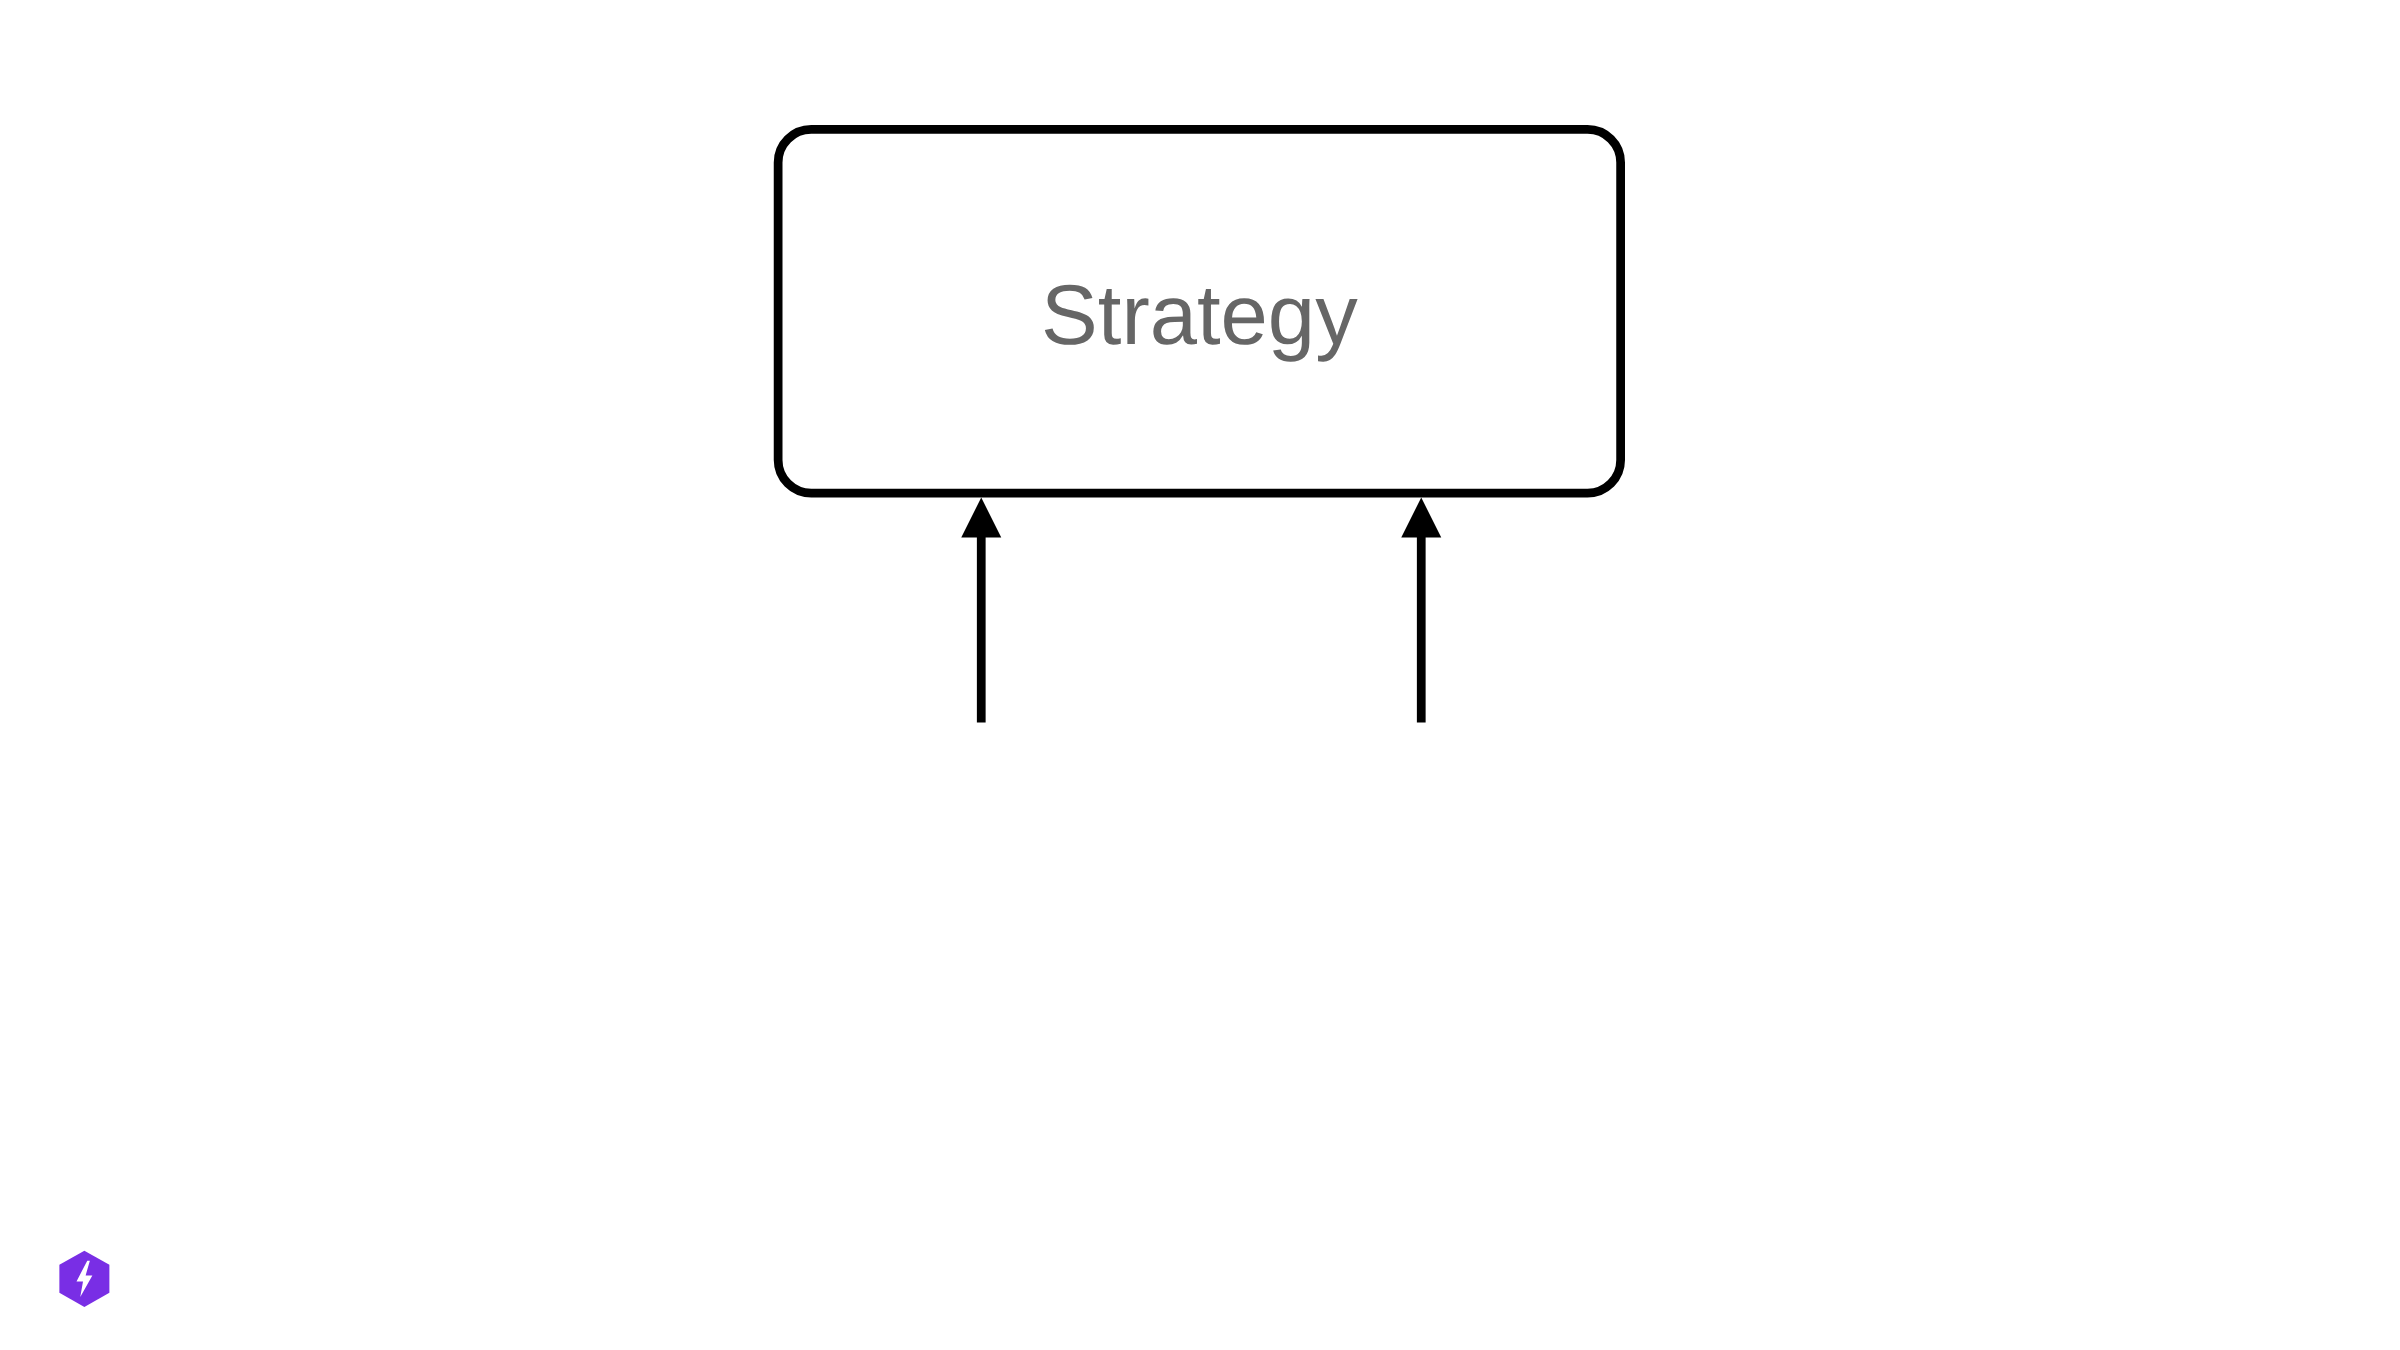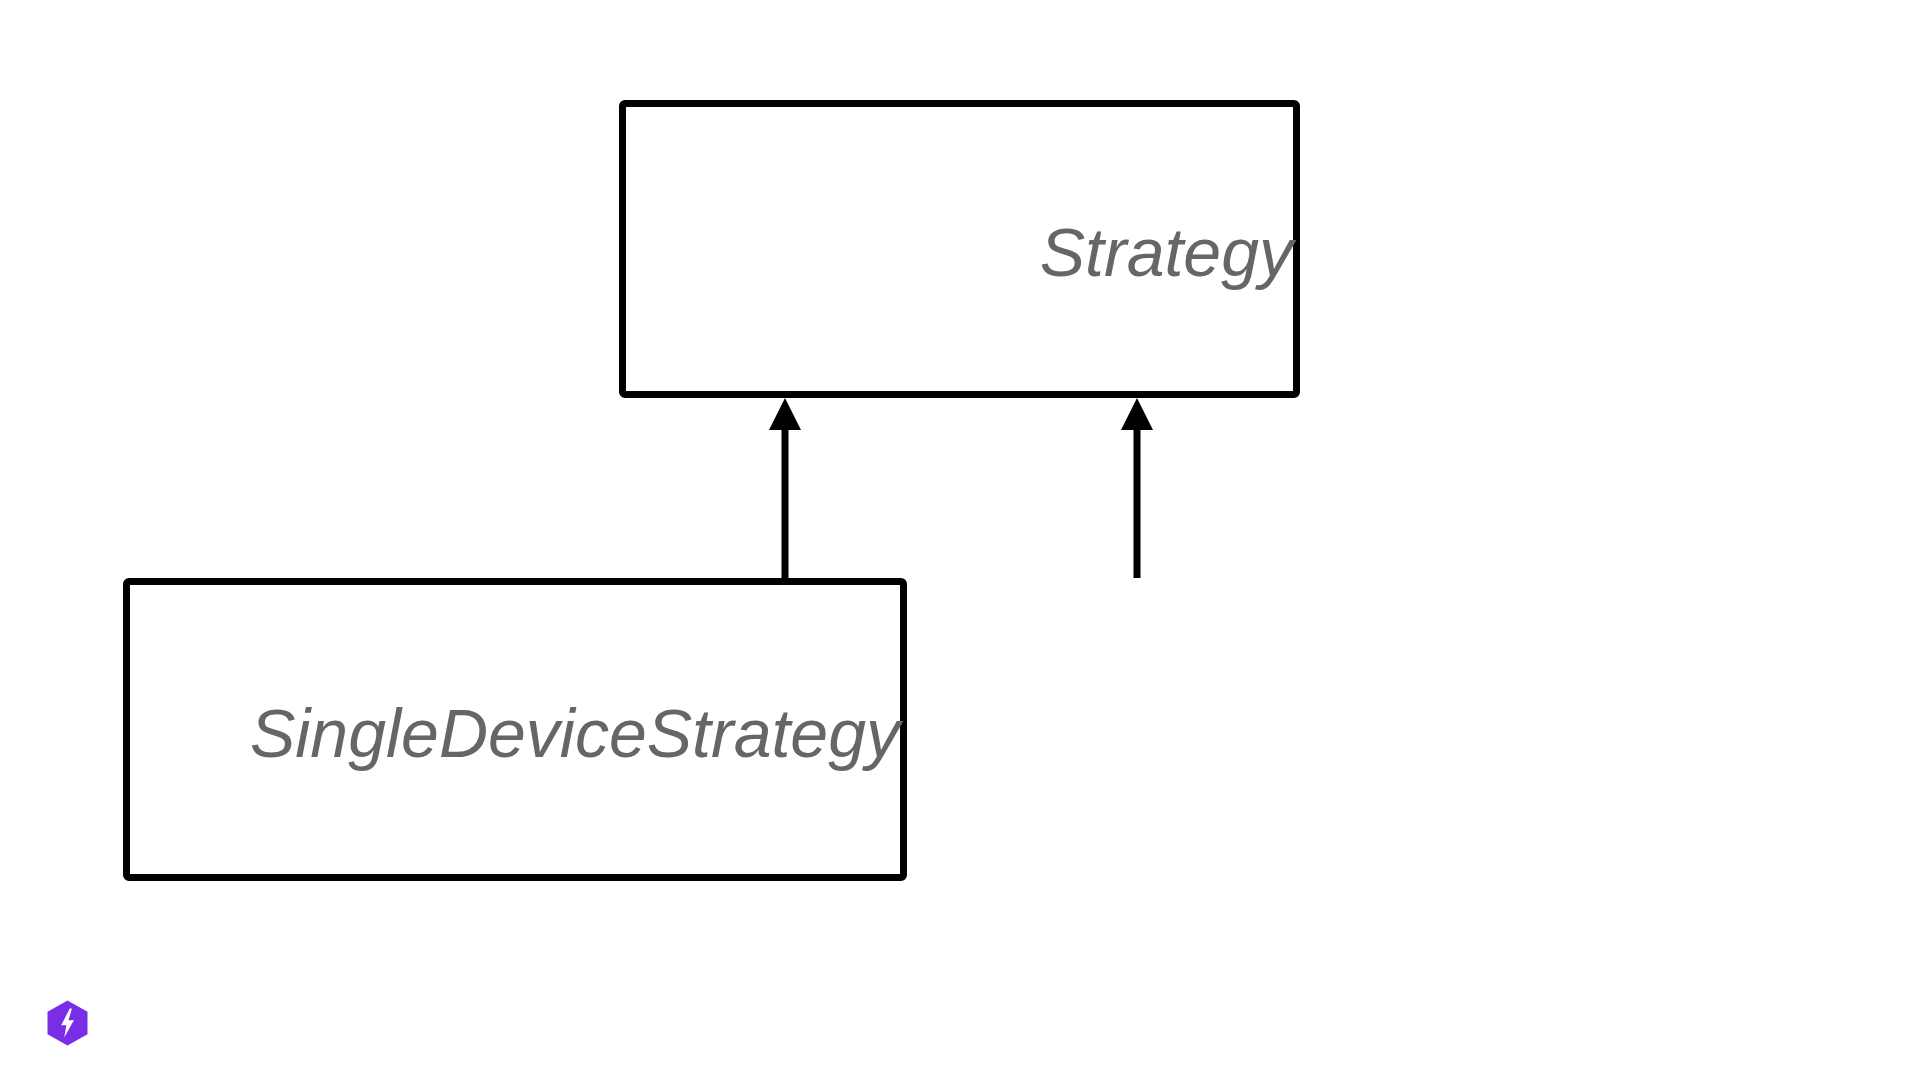--- a/index.html
+++ b/index.html
@@ -27,25 +27,24 @@
   .edges-layer {
     position: absolute;
     left: 0; top: 0;
     width: 1920px;
     height: 1080px;
   }
   .node {
     position: absolute;
     background: var(--background);
     border: 7px solid var(--stroke);
-    border-radius: 6px;
+    border-radius: 30px;
     display: flex;
     align-items: center;
-    justify-content: flex-end;
-    font-style: italic;
+    justify-content: center;
   }
   .node-label {
     color: var(--node-text);
     font-size: 68px;
     line-height: 1;
     white-space: nowrap;
     padding-top: 6px;
   }
   .node-strategy        { left: 619px;  top: 100px; width: 681px; height: 298px; }
   .node-single-device   { left: 123px;  top: 578px; width: 784px; height: 303px; }
@@ -71,23 +70,20 @@
     <g>
       <line x1="1137" y1="578" x2="1137" y2="426" stroke="var(--stroke)" stroke-width="7"></line>
       <polygon points="1137,398 1121,430 1153,430" fill="var(--stroke)"></polygon>
     </g>
   </svg>
 
   <div class="node node-strategy">
     <span class="node-label">Strategy</span>
   </div>
 
-  <div class="node node-single-device">
-    <span class="node-label">SingleDeviceStrategy</span>
-  </div>
 
 
   <svg class="logo" viewBox="0 0 41 46">
     <polygon points="20.5,0.5 40.5,11.8 40.5,34.2 20.5,45.5 0.5,34.2 0.5,11.8" fill="var(--logo-purple)"></polygon>
     <path d="M 22.8 8.5 L 14.2 25.2 L 19.4 25.2 L 17.2 37.5 L 26.9 20.3 L 21.5 20.3 L 24.9 8.5 Z" fill="var(--logo-bolt)"></path>
   </svg>
 
 </div>
 
 </body></html>

